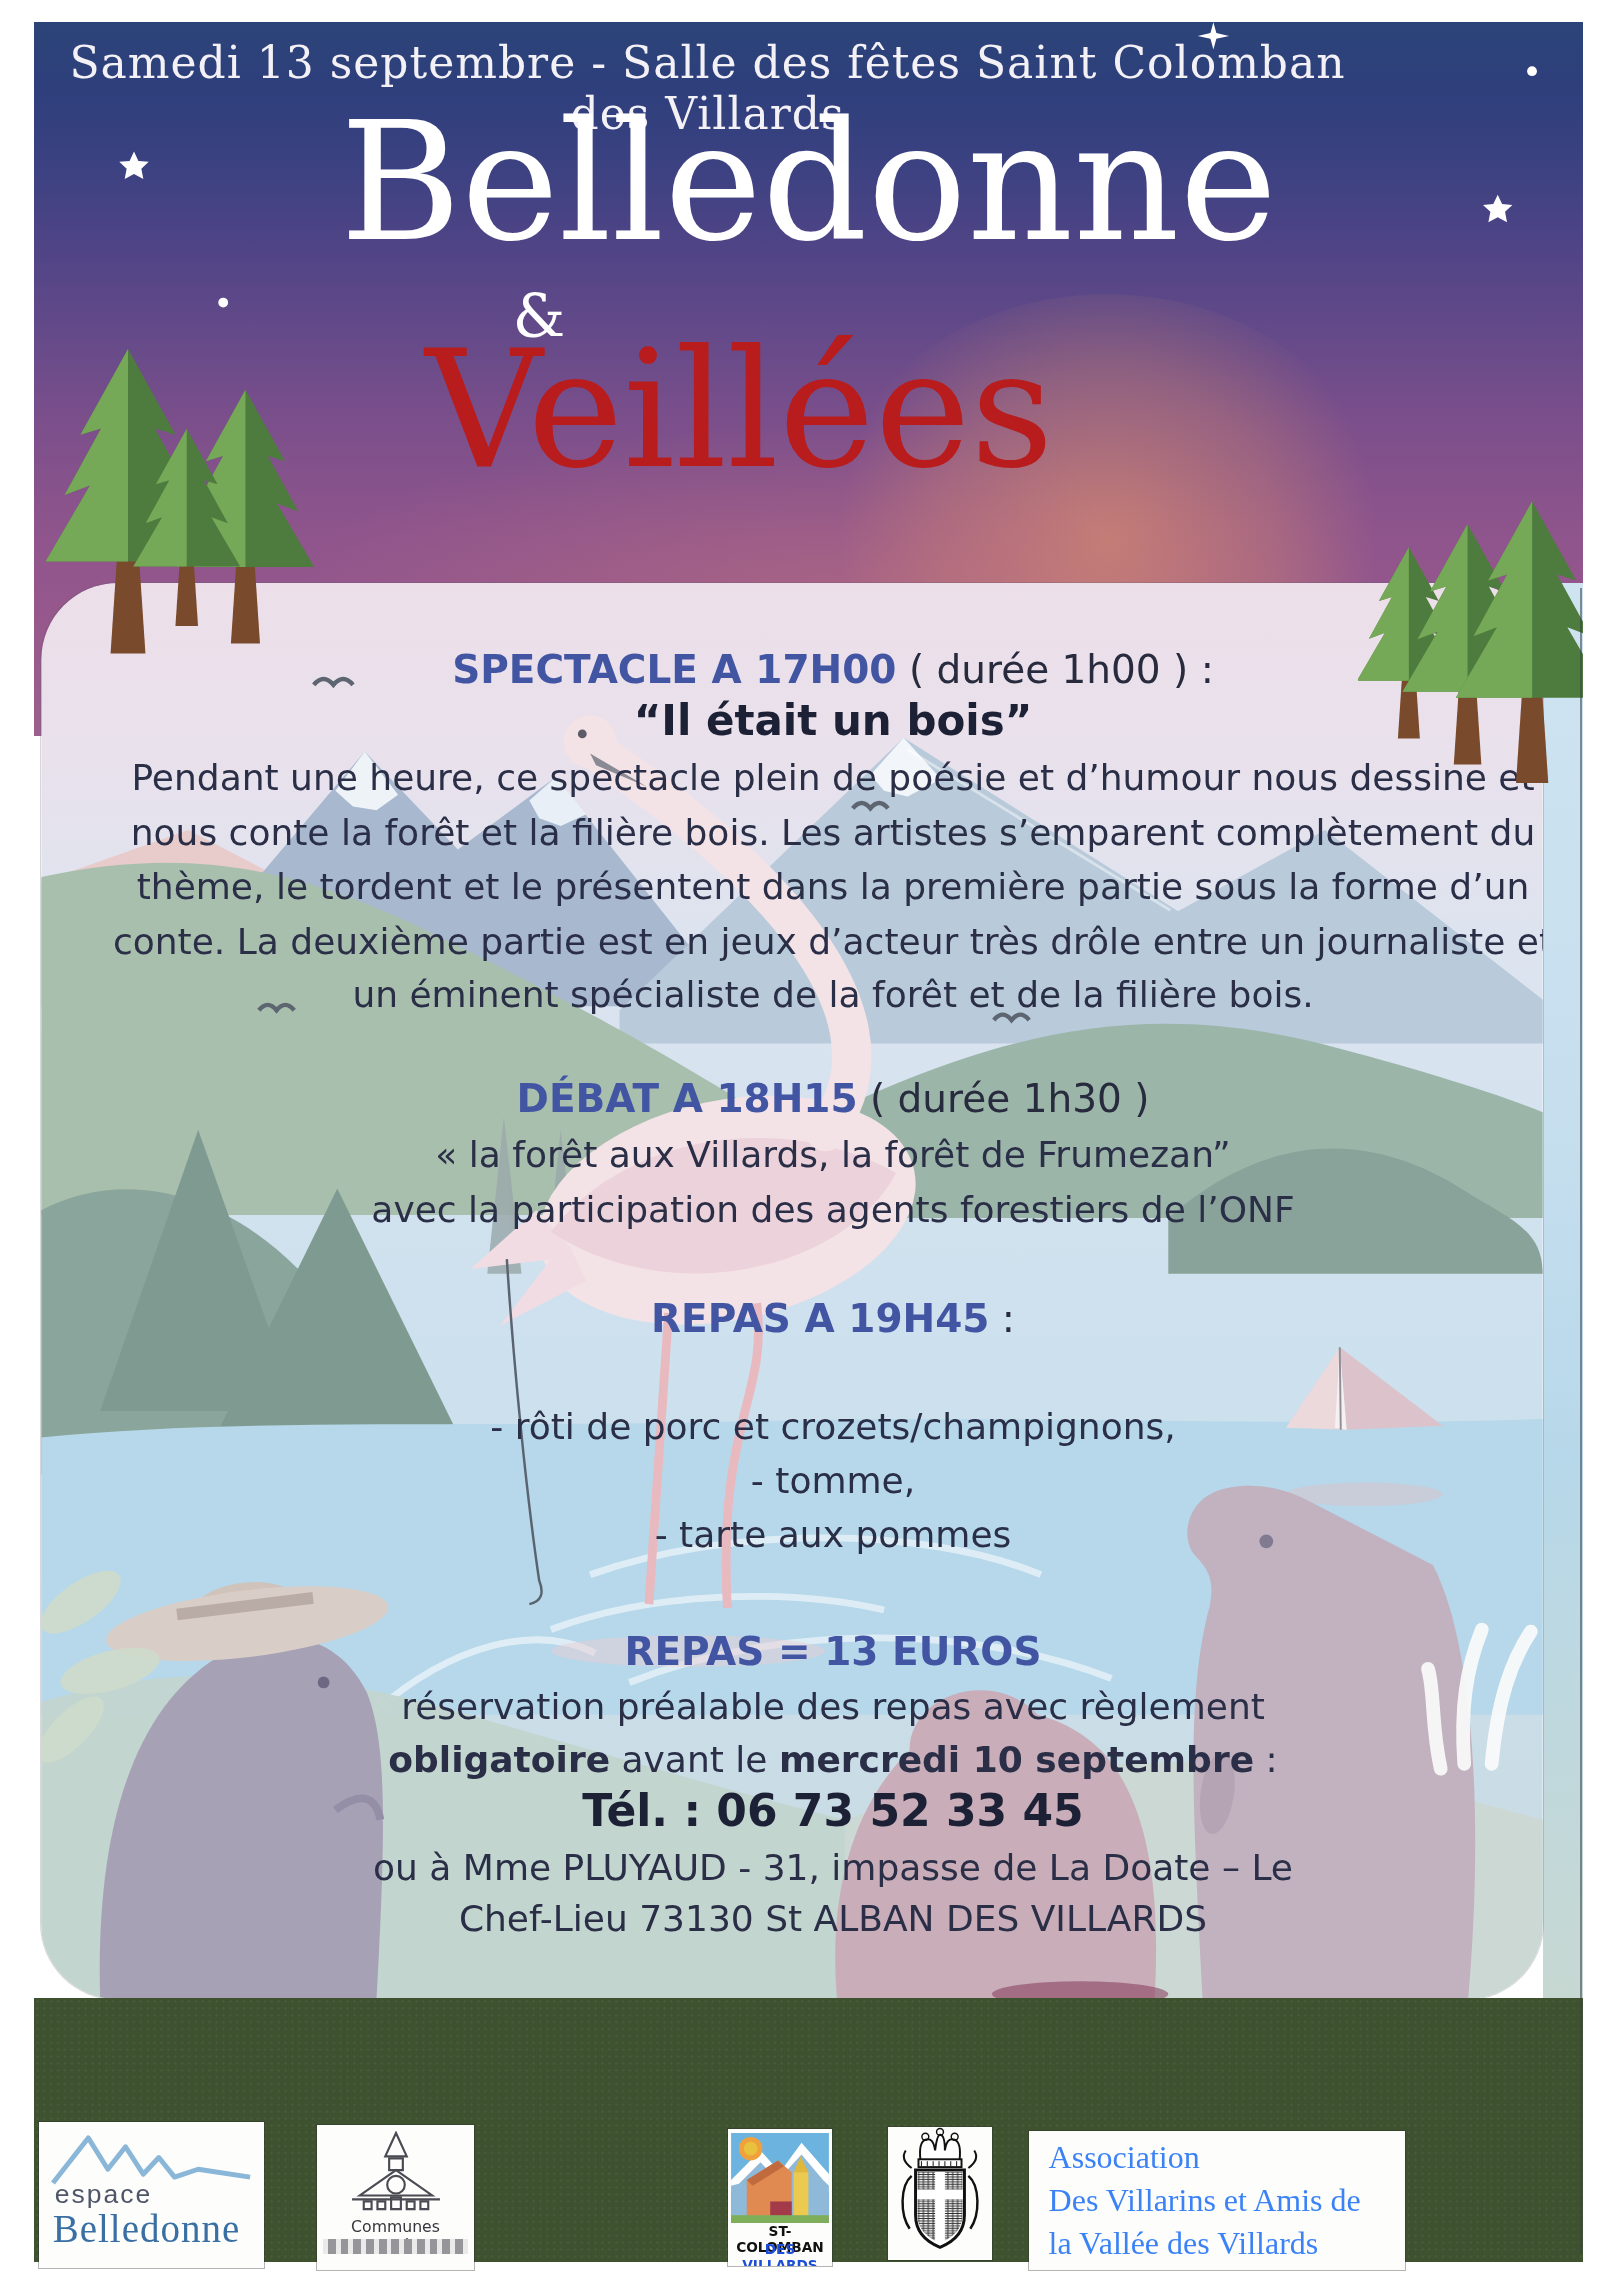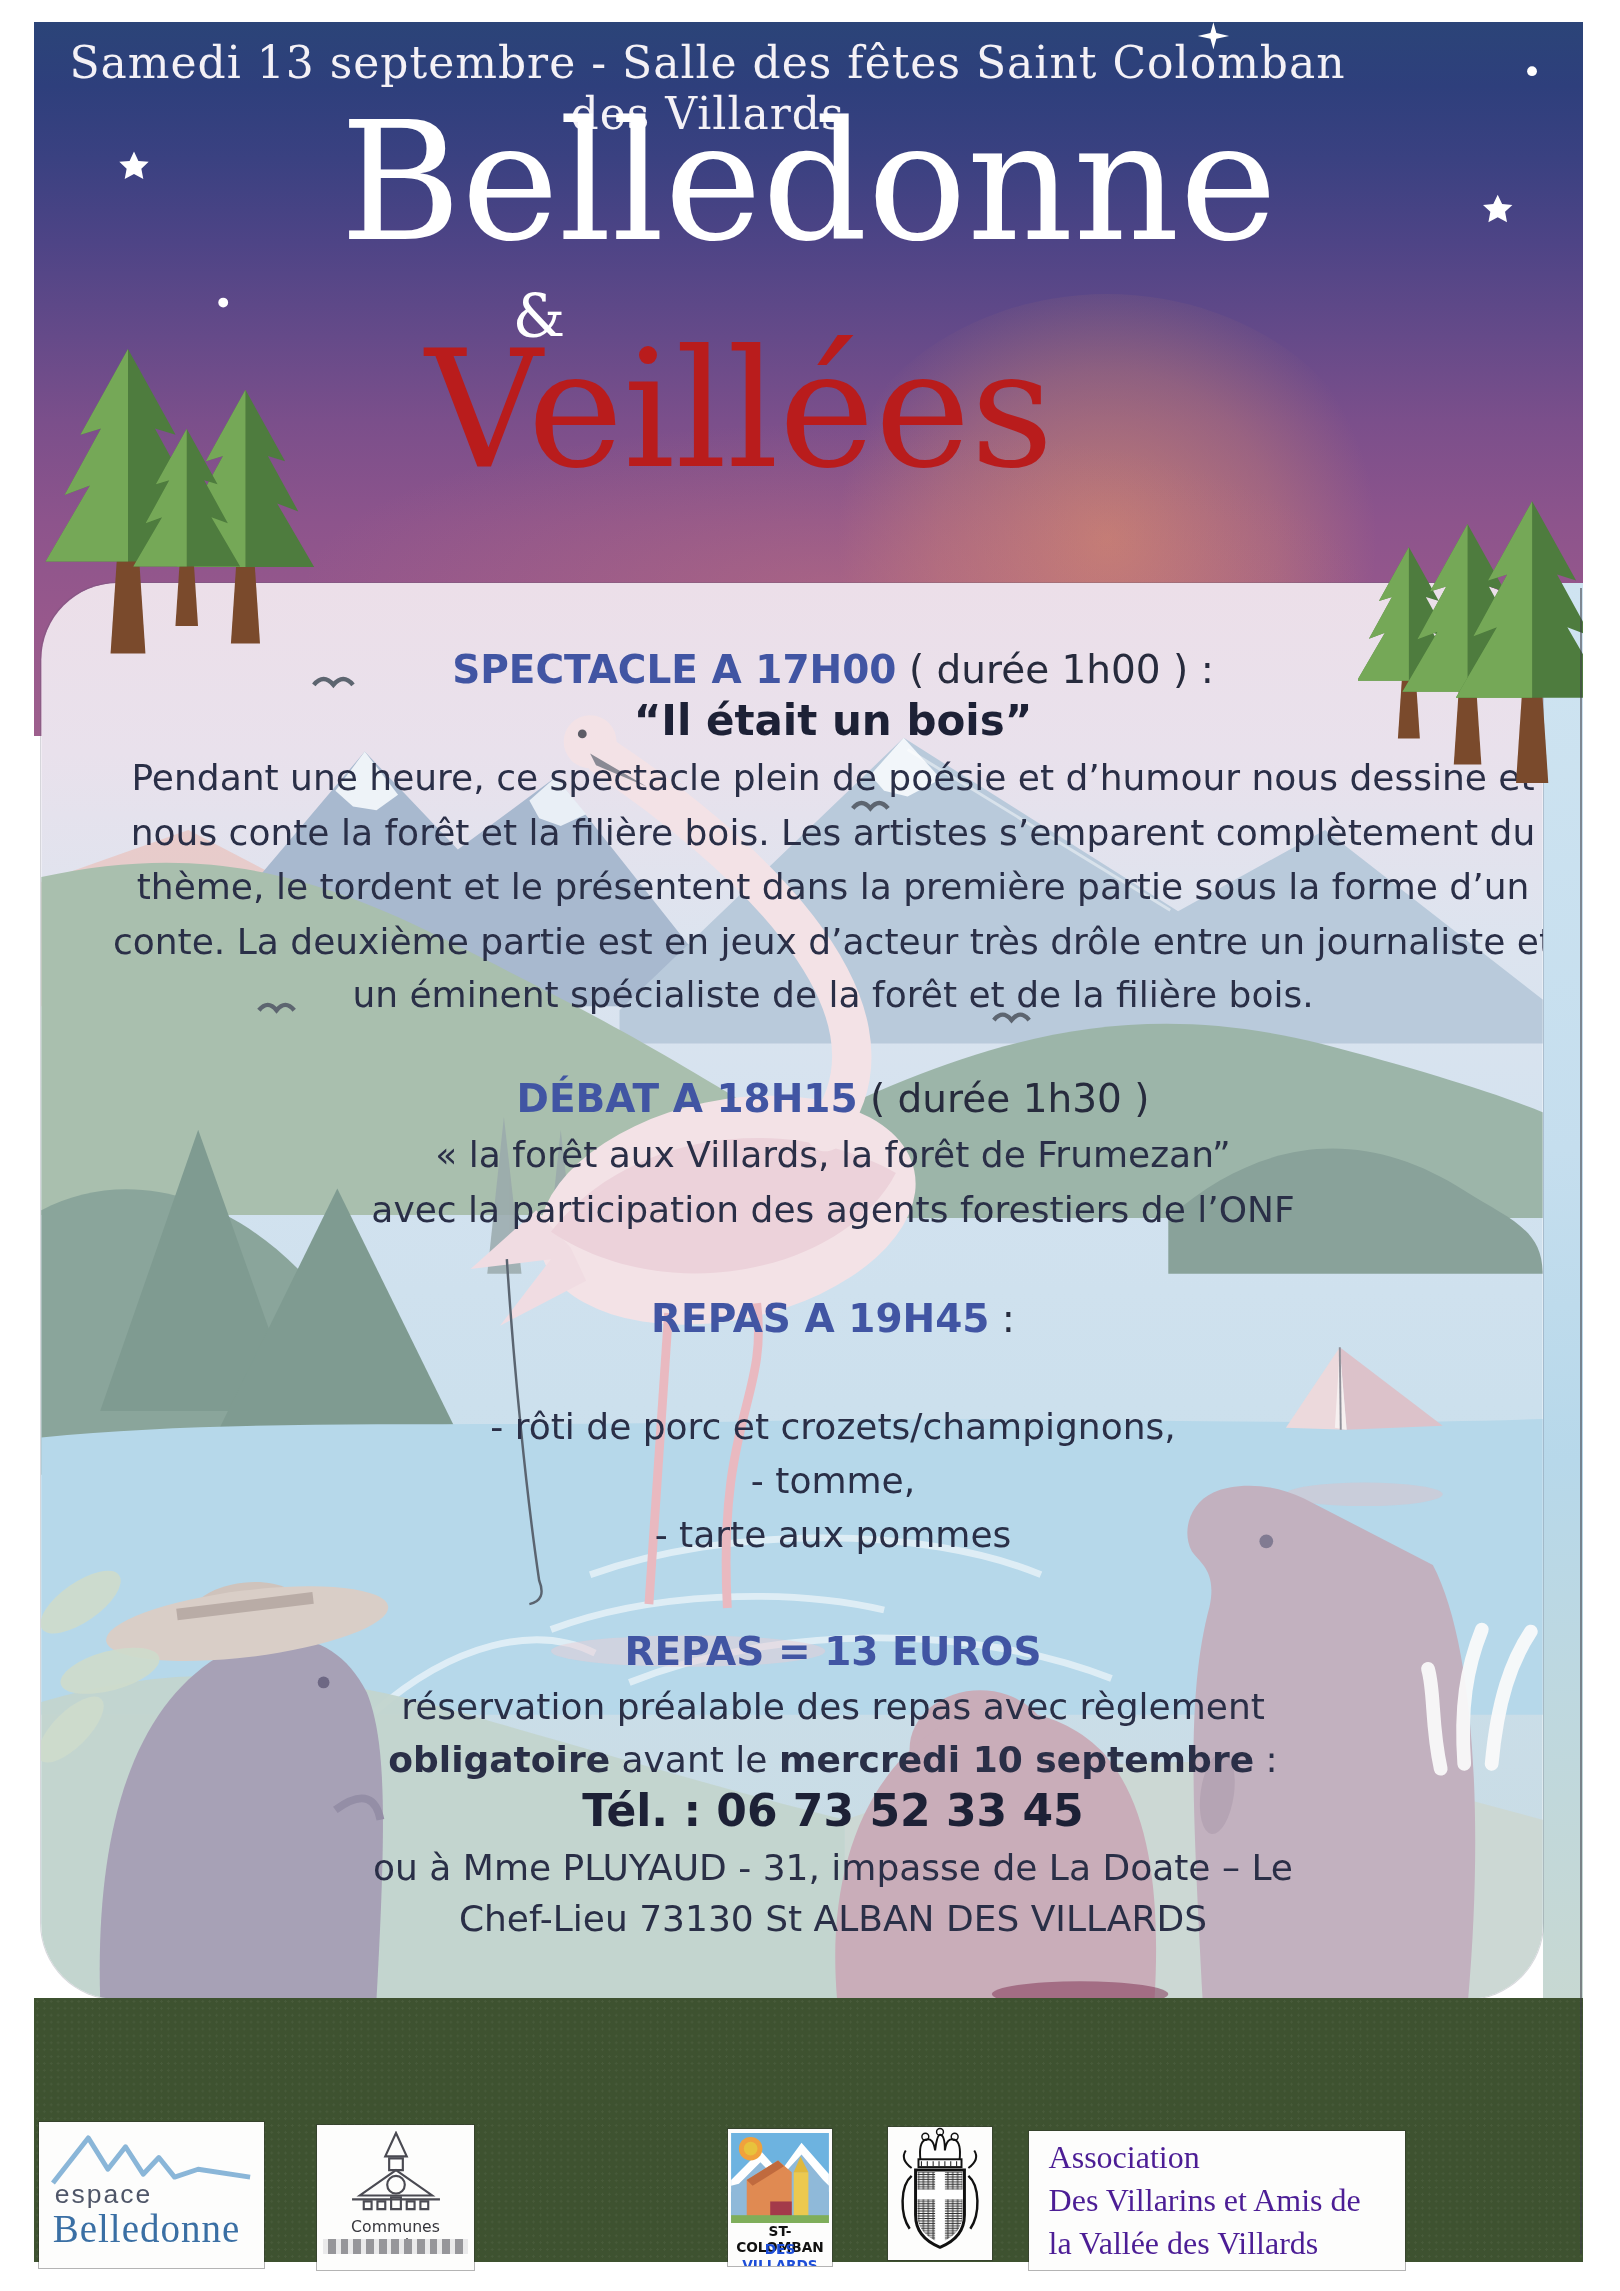--- a/index.html
+++ b/index.html
@@ -57,21 +57,21 @@
   .lb3 .m1{position:absolute;left:0;top:4.9px;width:100%;text-align:center;font-size:11.8px;color:#3a3a40;
        font-family:"Liberation Serif",serif;}
   .lb3 .m2{position:absolute;left:0;top:19.6px;width:100%;text-align:center;font-size:10.8px;color:#44424e;
        font-family:"Liberation Serif",serif;font-style:italic;}
   .lb3 .cap{position:absolute;left:9.8px;height:3.9px;background:#9a9aa0;}
   .lb4{left:728px;top:2129px;width:104px;height:137px;}
   .lb4 .sc1{position:absolute;left:0;top:94px;width:100%;text-align:center;font-size:13.7px;font-weight:bold;color:#111;}
   .lb4 .sc2{position:absolute;left:0;top:112px;width:100%;text-align:center;font-size:13.7px;font-weight:bold;color:#1d4ed8;}
   .lb5{left:888px;top:2127px;width:104px;height:133px;}
   .lb6{left:1029px;top:2131px;width:376px;height:139px;}
-  .lb6 .al{position:absolute;left:19.6px;font-size:32px;color:#4c1d95;font-family:"Liberation Serif",serif;}
+  .lb6 .al{position:absolute;left:19.6px;font-size:32px;color:#3b82f6;font-family:"Liberation Serif",serif;}
 </style>
 </head>
 <body>
 
 <div class="page">
 
   <div class="abs sky"></div>
   <div class="abs sun-glow"></div>
   <div class="abs horizon-glow"></div>
 

